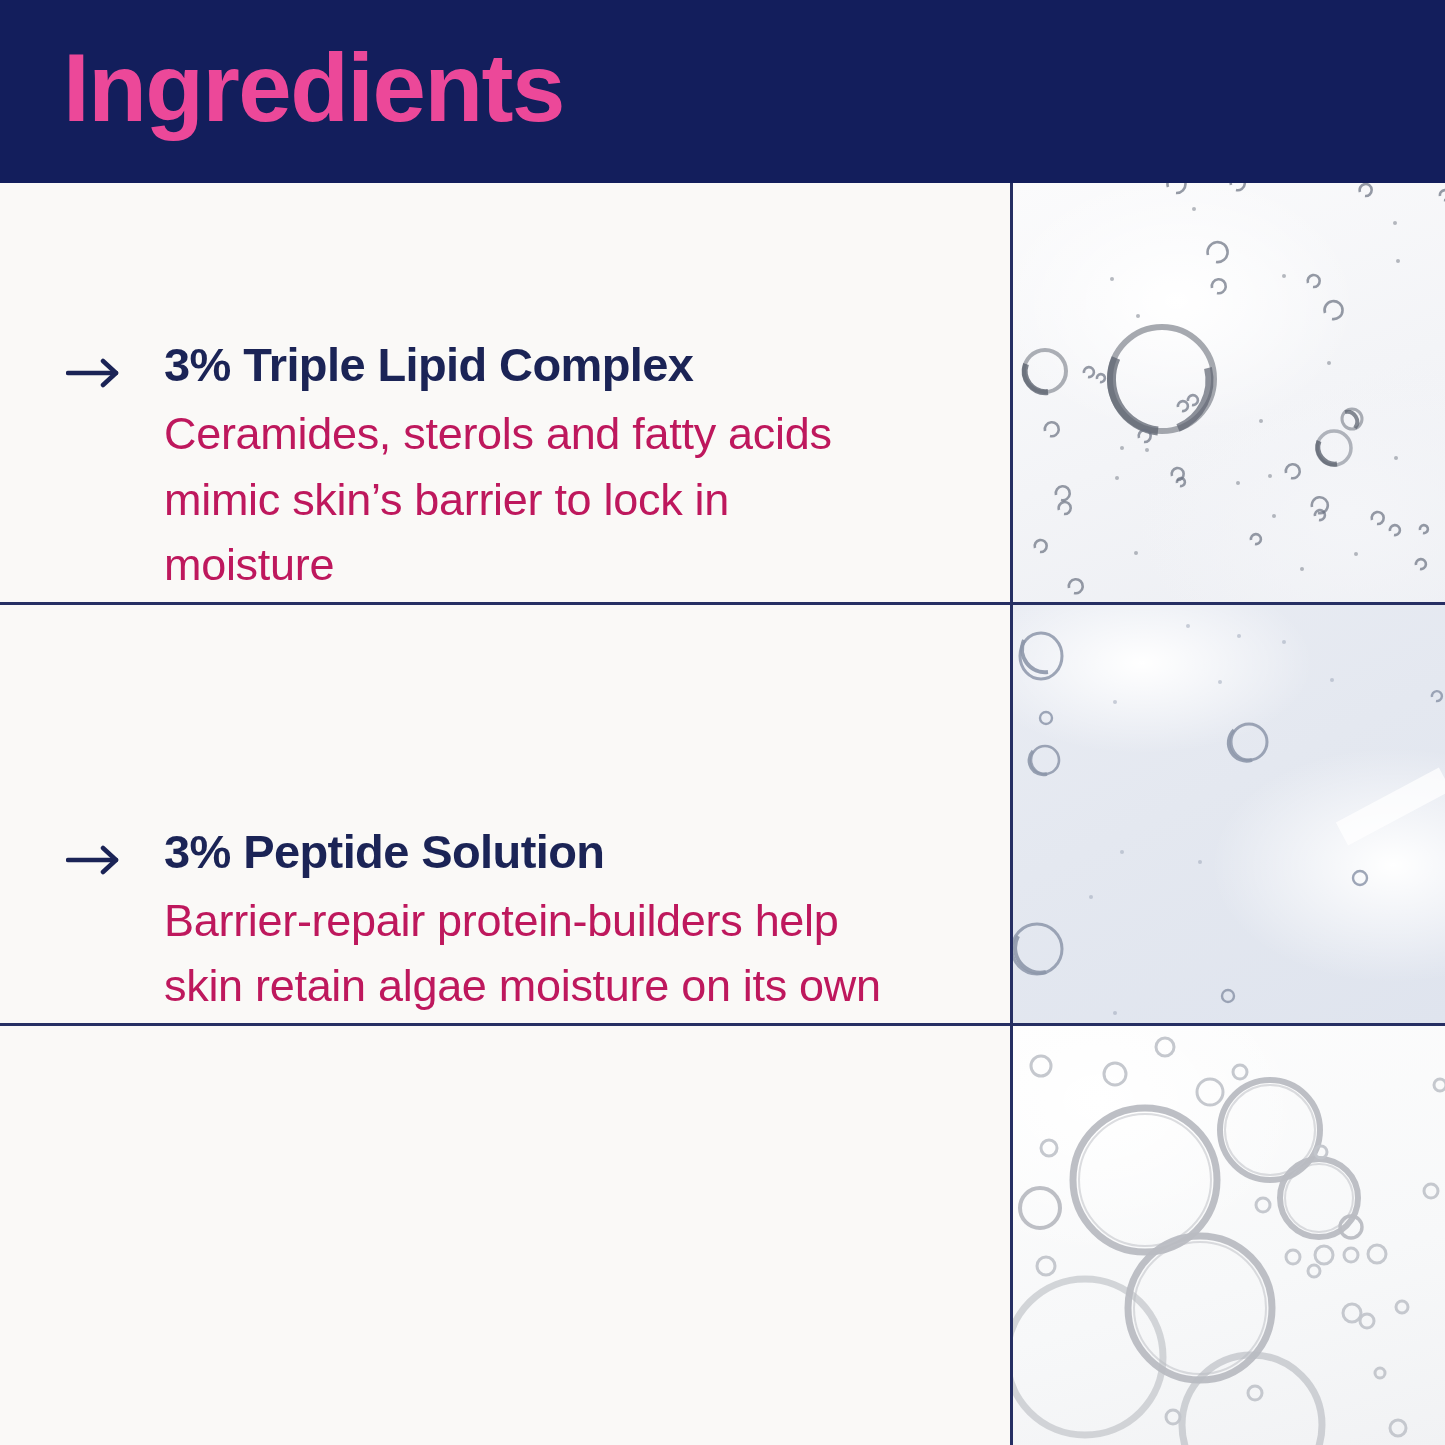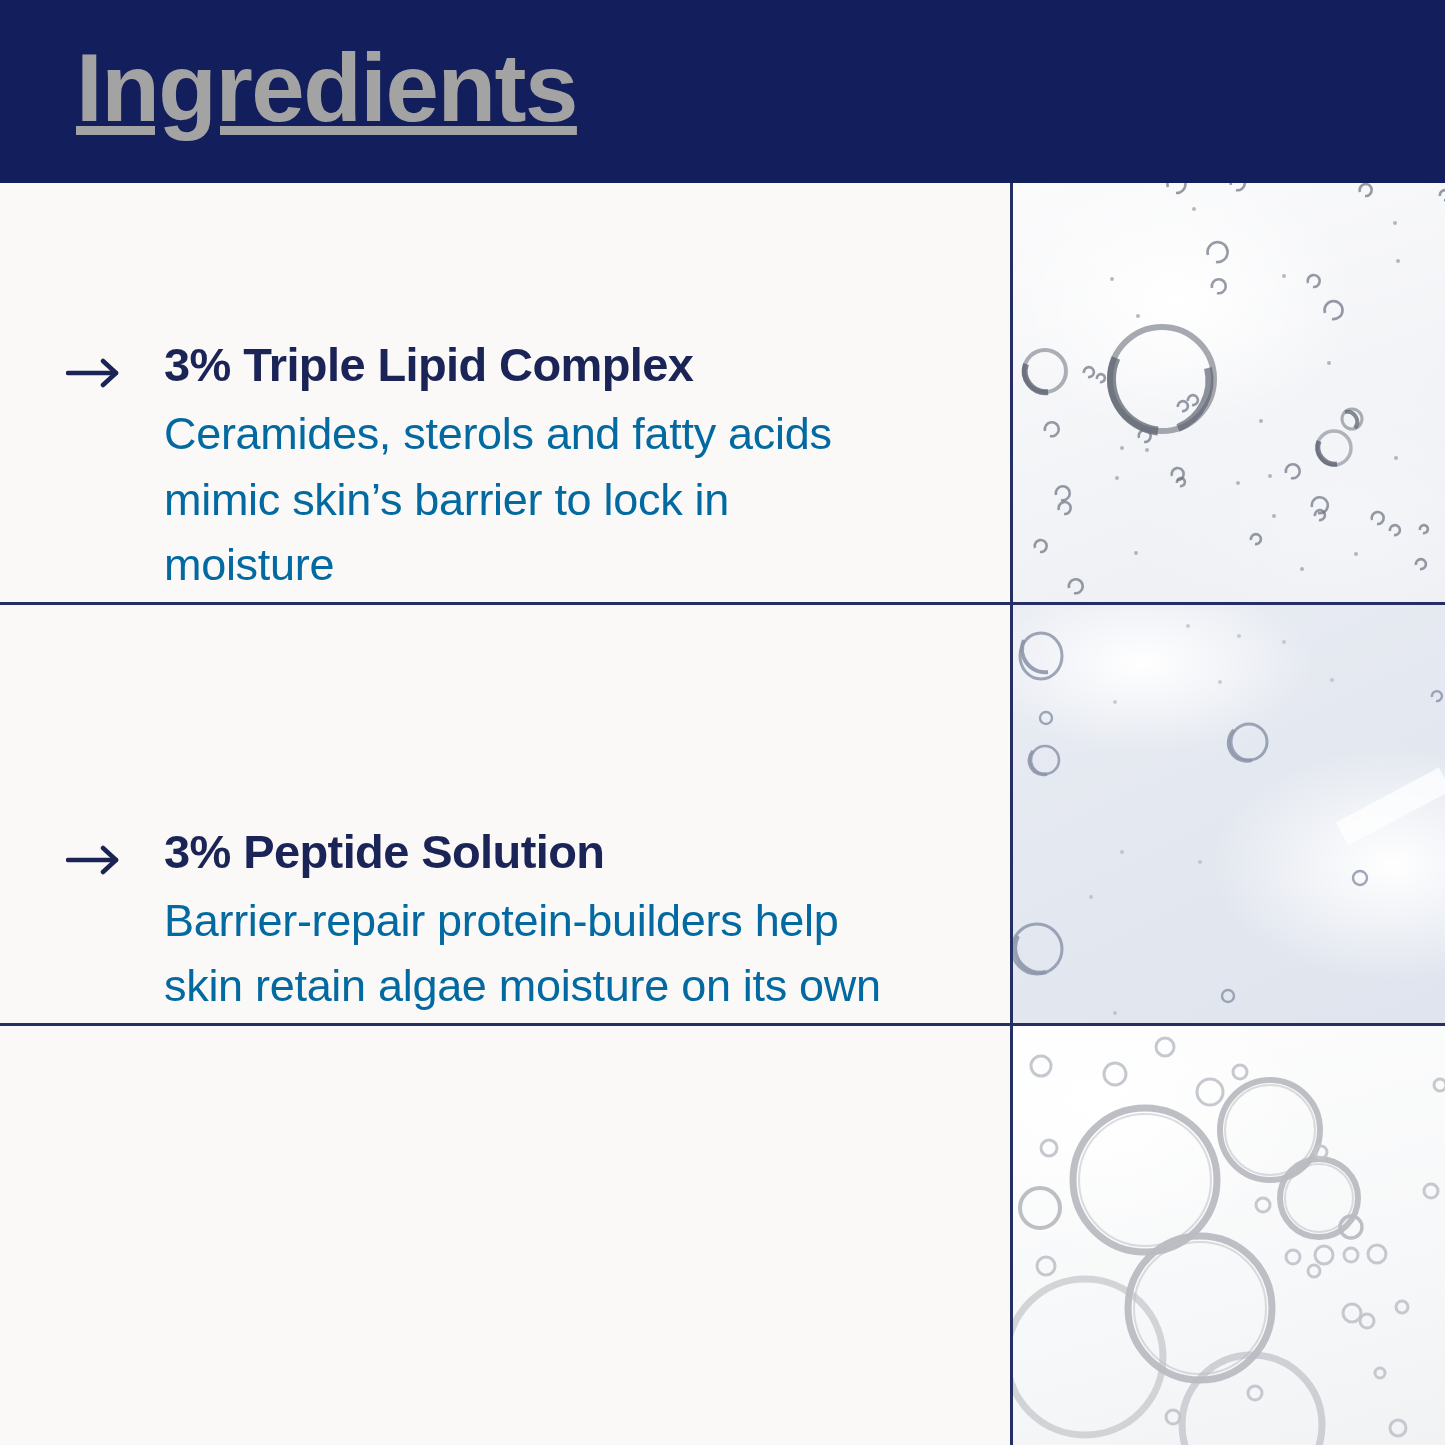--- a/index.html
+++ b/index.html
@@ -26,28 +26,27 @@
     left: 0; top: 0;
     width: 1445px;
     height: 183px;
     background: #131E5C;
     box-sizing: border-box;
     padding-left: 63px;
     display: flex;
     align-items: center;
   }
   .header-title {
-    color: #a3a3a3;
+    color: #ec4899;
     font-size: 96px;
     font-weight: bold;
     letter-spacing: -1.5px;
     line-height: 1;
-    margin: 13px;
+    margin: 0;
     transform: translateY(-4px);
-    text-decoration: underline;
   }
 
   
   .body-grid {
     position: absolute;
     left: 0; top: 183px;
     width: 1445px;
     height: 1262px;
   }
 
@@ -91,21 +90,21 @@
   .ing-title {
     color: #1B2456;
     font-size: 47px;
     font-weight: bold;
     line-height: 1.16;
     letter-spacing: -0.6px;
     margin: 0 0 8px 0;
     white-space: nowrap;
   }
   .ing-desc {
-    color: #0369a1;
+    color: #be185d;
     font-size: 45px;
     font-weight: normal;
     line-height: 1.46;
     letter-spacing: -0.3px;
     margin: 0;
     max-width: 730px;
   }
 
   
   .img-cell {

